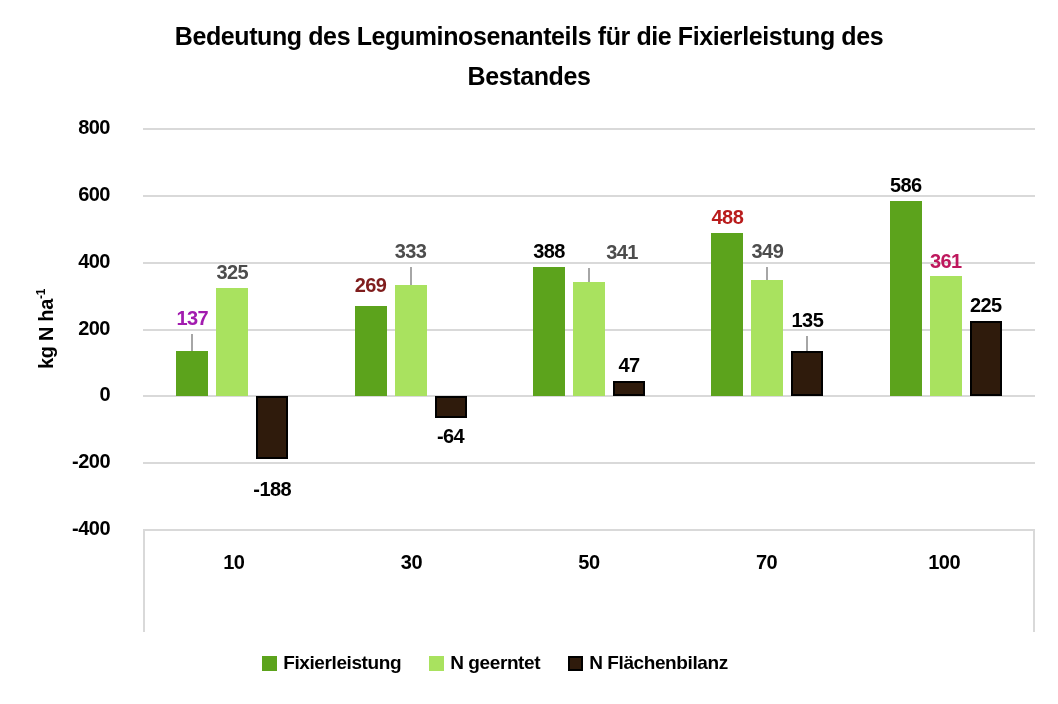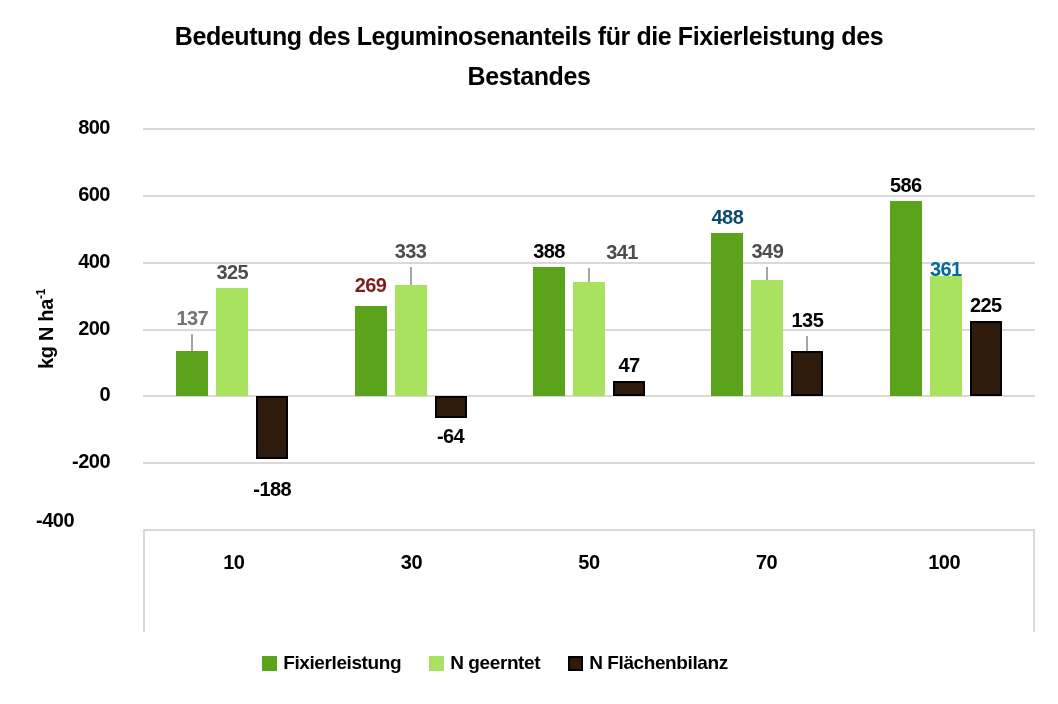--- a/index.html
+++ b/index.html
@@ -40,55 +40,55 @@
 
   <div class="ytitle"><span>kg N ha</span><sup>-1</sup></div>
 
   <div class="yticks">
       <div class="ytick" style="top: -13px;">800</div>
       <div class="ytick" style="top: 53.8333px;">600</div>
       <div class="ytick" style="top: 120.667px;">400</div>
       <div class="ytick" style="top: 187.5px;">200</div>
       <div class="ytick" style="top: 254.333px;">0</div>
       <div class="ytick" style="top: 321.167px;">-200</div>
-      <div class="ytick" style="top: 380px; text-align: center;">-400</div>
+      <div class="ytick" style="top: 388px;">-400</div>
     </div>
 
   <div class="plot">
       <div class="gridline" style="top: -1px; background: rgb(217, 217, 217);"></div>
       <div class="gridline" style="top: 65.8333px; background: rgb(217, 217, 217);"></div>
       <div class="gridline" style="top: 132.667px; background: rgb(217, 217, 217);"></div>
       <div class="gridline" style="top: 199.5px; background: rgb(217, 217, 217);"></div>
       <div class="gridline" style="top: 266.333px; background: rgb(217, 217, 217);"></div>
       <div class="gridline" style="top: 333.167px; background: rgb(217, 217, 217);"></div>
       <div class="gridline" style="top: 400px; background: rgb(217, 217, 217);"></div>
       <div class="bar" style="left: 33.2px; top: 221.552px; width: 32px; height: 45.7808px; background: rgb(92, 163, 28); box-sizing: border-box;"></div>
       <div class="err" style="left: 48.2px; top: 204.844px; height: 16.7083px; background: rgb(166, 166, 166);"></div>
-      <div class="dlabel" style="color: #737373; left: 14.2px; top: 177.844px;">137</div>
+      <div class="dlabel" style="color: #a21caf; left: 14.2px; top: 177.844px;">137</div>
       <div class="bar" style="left: 211.6px; top: 177.442px; width: 32px; height: 89.8908px; background: rgb(92, 163, 28); box-sizing: border-box;"></div>
       <div class="dlabel" style="color: #7f1d1d; left: 192.6px; top: 145px;">269</div>
       <div class="bar" style="left: 390px; top: 137.677px; width: 32px; height: 129.657px; background: rgb(92, 163, 28); box-sizing: border-box;"></div>
       <div class="dlabel" style="color: rgb(0, 0, 0); left: 371px; top: 110.677px;">388</div>
       <div class="bar" style="left: 568.4px; top: 104.26px; width: 32px; height: 163.073px; background: rgb(92, 163, 28); box-sizing: border-box;"></div>
-      <div class="dlabel" style="color: #0c4a6e; left: 549.4px; top: 77.26px;">488</div>
+      <div class="dlabel" style="color: #b91c1c; left: 549.4px; top: 77.26px;">488</div>
       <div class="bar" style="left: 746.8px; top: 71.5117px; width: 32px; height: 195.822px; background: rgb(92, 163, 28); box-sizing: border-box;"></div>
       <div class="dlabel" style="color: rgb(0, 0, 0); left: 727.8px; top: 44.5117px;">586</div>
       <div class="bar" style="left: 73.2px; top: 158.729px; width: 32px; height: 108.604px; background: rgb(169, 226, 95); box-sizing: border-box;"></div>
       <div class="dlabel" style="color: rgb(77, 77, 77); left: 54.2px; top: 131.729px;">325</div>
       <div class="bar" style="left: 251.6px; top: 156.056px; width: 32px; height: 111.278px; background: rgb(169, 226, 95); box-sizing: border-box;"></div>
       <div class="err" style="left: 266.6px; top: 137.677px; height: 18.3792px; background: rgb(166, 166, 166);"></div>
       <div class="dlabel" style="color: rgb(77, 77, 77); left: 232.6px; top: 110.677px;">333</div>
       <div class="bar" style="left: 430px; top: 153.382px; width: 32px; height: 113.951px; background: rgb(169, 226, 95); box-sizing: border-box;"></div>
       <div class="err" style="left: 445px; top: 139.347px; height: 14.035px; background: rgb(166, 166, 166);"></div>
       <div class="dlabel" style="color: rgb(77, 77, 77); left: 411px; top: 112.347px; margin-left: 33px;">341</div>
       <div class="bar" style="left: 608.4px; top: 150.709px; width: 32px; height: 116.624px; background: rgb(169, 226, 95); box-sizing: border-box;"></div>
       <div class="err" style="left: 623.4px; top: 138.011px; height: 12.6983px; background: rgb(166, 166, 166);"></div>
       <div class="dlabel" style="color: rgb(77, 77, 77); left: 589.4px; top: 111.011px;">349</div>
       <div class="bar" style="left: 786.8px; top: 146.699px; width: 32px; height: 120.634px; background: rgb(169, 226, 95); box-sizing: border-box;"></div>
-      <div class="dlabel" style="color: #0369a1; left: 767.8px; top: 129px;">361</div>
+      <div class="dlabel" style="color: #be185d; left: 767.8px; top: 121px;">361</div>
       <div class="bar" style="left: 113.2px; top: 267.333px; width: 32px; height: 62.8233px; background: rgb(47, 27, 12); box-sizing: border-box; border: 2px solid rgb(0, 0, 0);"></div>
       <div class="dlabel" style="color: rgb(0, 0, 0); left: 94.2px; top: 337.157px; margin-top: 12px;">-188</div>
       <div class="bar" style="left: 291.6px; top: 267.333px; width: 32px; height: 21.3867px; background: rgb(47, 27, 12); box-sizing: border-box; border: 2px solid rgb(0, 0, 0);"></div>
       <div class="dlabel" style="color: rgb(0, 0, 0); left: 272.6px; top: 295.72px;">-64</div>
       <div class="bar" style="left: 470px; top: 251.627px; width: 32px; height: 15.7058px; background: rgb(47, 27, 12); box-sizing: border-box; border: 2px solid rgb(0, 0, 0);"></div>
       <div class="dlabel" style="color: rgb(0, 0, 0); left: 451px; top: 224.627px;">47</div>
       <div class="bar" style="left: 648.4px; top: 222.221px; width: 32px; height: 45.1125px; background: rgb(47, 27, 12); box-sizing: border-box; border: 2px solid rgb(0, 0, 0);"></div>
       <div class="err" style="left: 663.4px; top: 207.183px; height: 15.0375px; background: rgb(166, 166, 166);"></div>
       <div class="dlabel" style="color: rgb(0, 0, 0); left: 629.4px; top: 180.183px;">135</div>
       <div class="bar" style="left: 826.8px; top: 192.146px; width: 32px; height: 75.1875px; background: rgb(47, 27, 12); box-sizing: border-box; border: 2px solid rgb(0, 0, 0);"></div>

